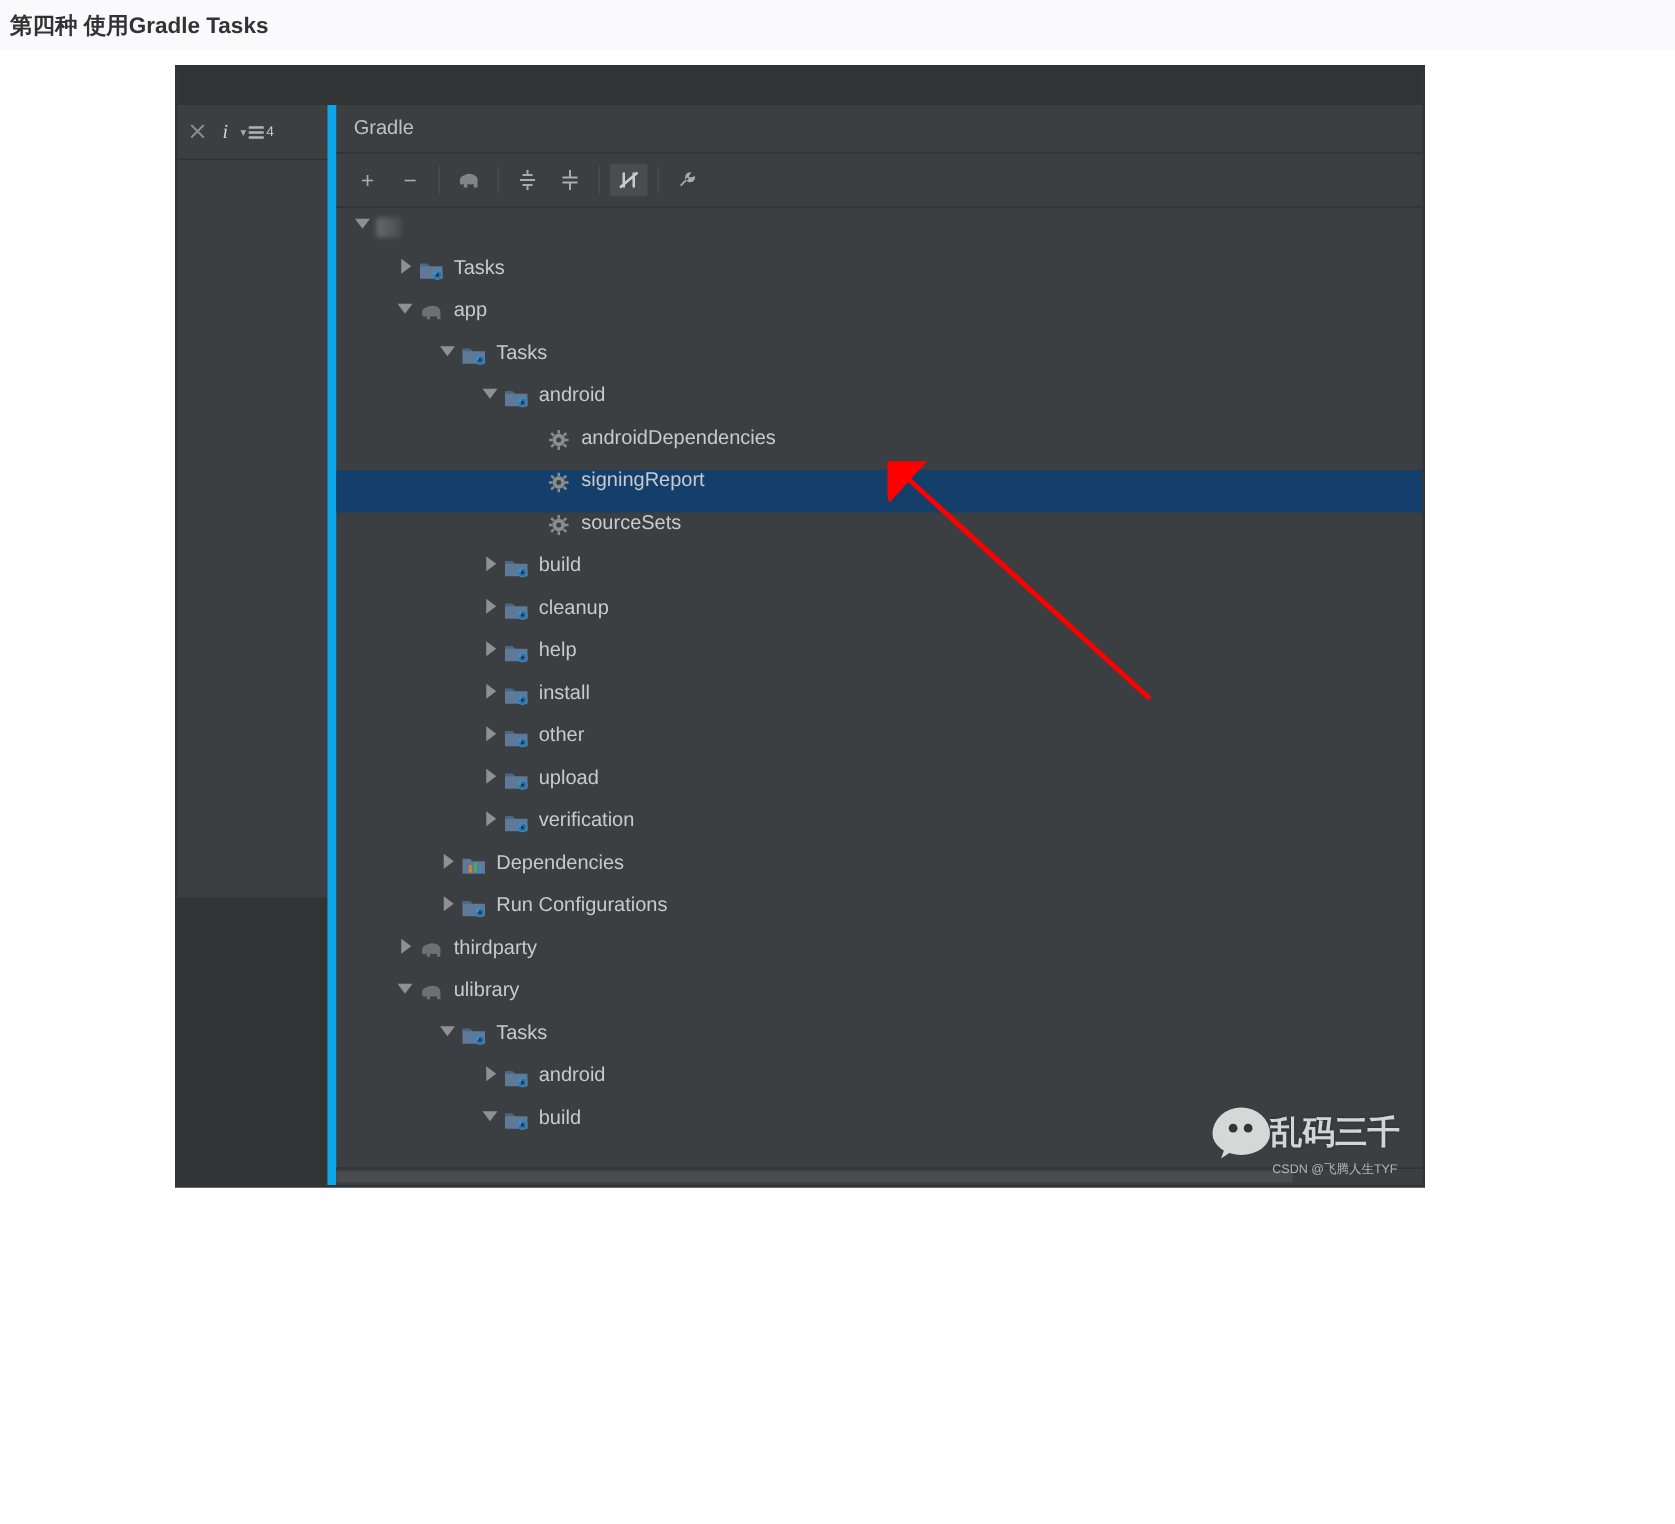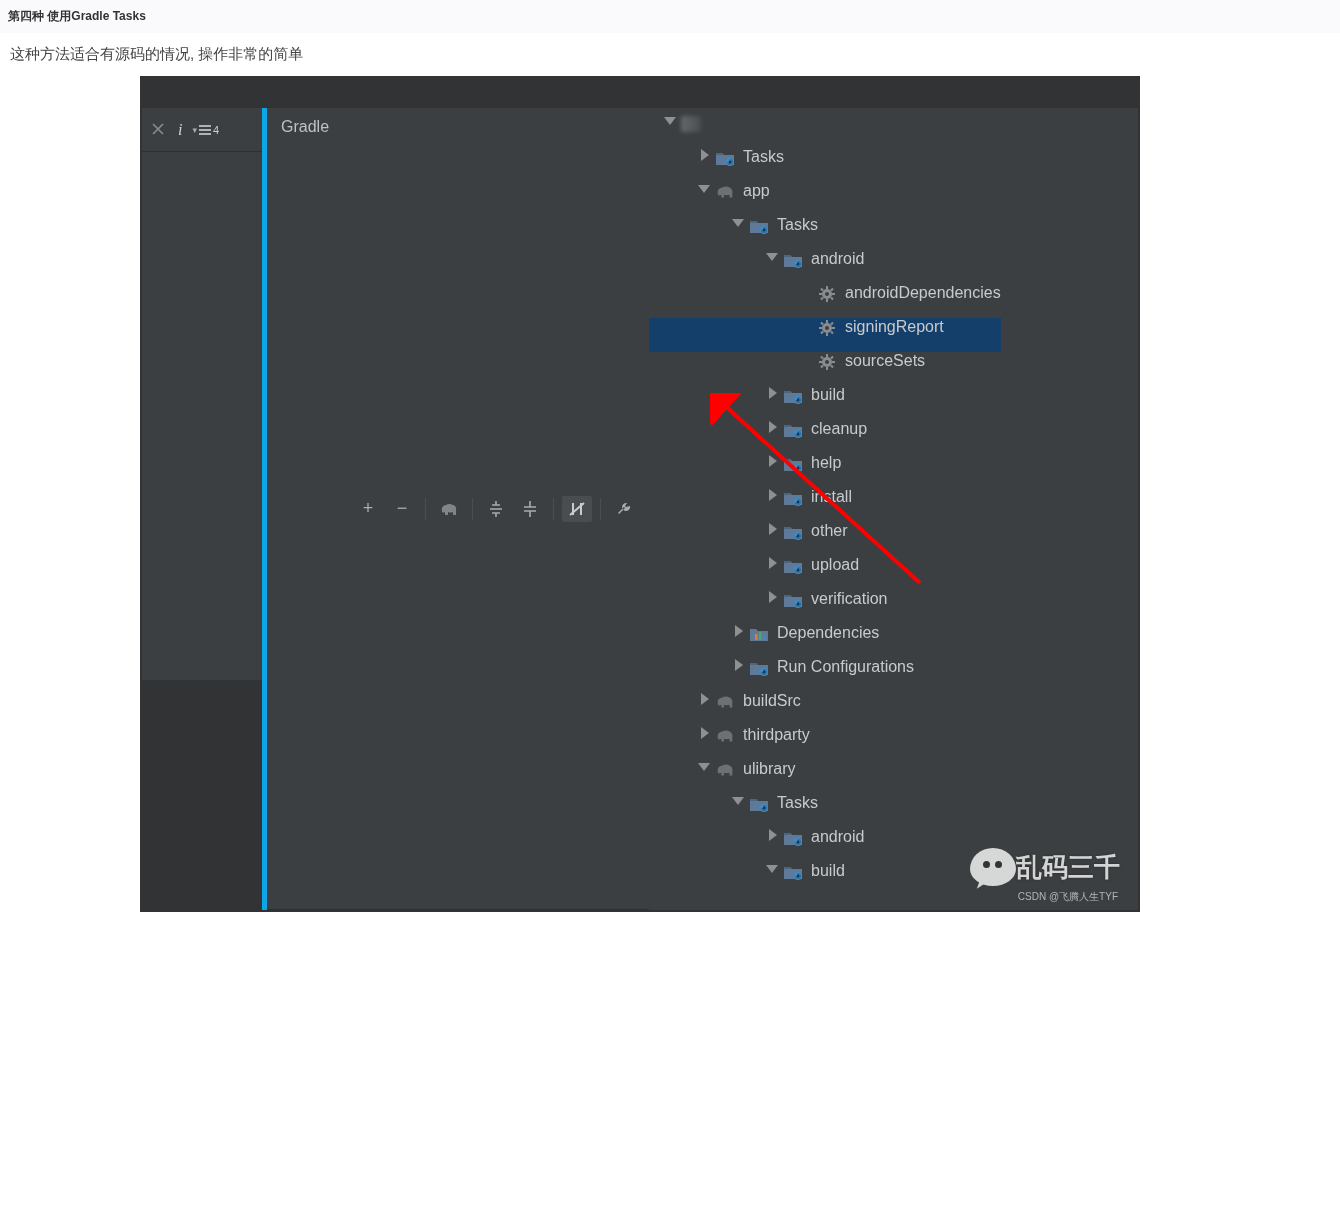--- a/index.html
+++ b/index.html
@@ -5,21 +5,21 @@
   * { box-sizing: border-box; margin: 0; padding: 0; }
   body {
     font-family: "Microsoft YaHei", "PingFang SC", Arial, sans-serif;
     font-size: 14px;
     color: #333;
     background: #fff;
     width: 1340px;
   }
   .page { padding: 0 0 20px 0; }
   .section-title {
-    font-size: 12px;
+    font-size: 18px;
     font-weight: bold;
     color: #333;
     background: #faf9fb;
     padding: 8px 8px;
     margin-bottom: 12px;
   }
   .section-desc {
     font-size: 15px;
     color: #444;
     padding: 0 10px 12px 10px;
@@ -79,22 +79,22 @@
   .left-dark-block {
     margin-top: auto;
     height: 230px;
     background: #313335;
   }
 
   .panel {
     flex: 1;
     background: #3c3f41;
     display: flex;
-    flex-direction: row;
-    border-left: 5px solid #0ea5e9;
+    flex-direction: column;
+    border-left: 7px solid #0ea5e9;
   }
   .panel-title {
     font-size: 16px;
     color: #bfc1c3;
     padding: 10px 14px;
     border-bottom: 1px solid #2f2f30;
   }
   .toolbar {
     display: flex;
     align-items: center;
@@ -226,21 +226,20 @@
     width: 88%;
     background: #4a4c4e;
     border-radius: 2px;
   }
 </style>
 </head>
 <body>
 
 <div class="page">
   <div class="section-title">第四种  使用Gradle Tasks</div>
-  <div class="section-desc">这种方法适合有源码的情况, 操作非常的简单</div>
 
   <div class="ide-frame">
     <div class="ide-topbar"></div>
     <div class="ide-body">
       <div class="left-rail">
         <div class="left-rail-controls">
           <span class="rail-x">
             <svg width="12" height="12" viewBox="0 0 12 12">
                 <path d="M1 1 L11 11 M11 1 L1 11" stroke="#8a8c8e" stroke-width="1.6"></path>
               </svg>
@@ -543,30 +542,20 @@
               <span>Run Configurations</span>
             </div>
             <div class="row">
               <span class="ind" style="width: 34px;"></span>
               <span class="arrow r"></span>
               <span class="ico">
                 <svg width="22" height="16" viewBox="0 0 22 16">
                   <path d="M3 10 Q2 4 8 3 Q12 1 16 3 Q20 5 19 10 L19 14 L16 14 L16 11 Q13 12 10 11 L10 14 L7 14 L7 11 Q3 13 3 10 Z" fill="#6e7072"></path>
                 </svg>
               </span>
-              <span>buildSrc</span>
-            </div>
-            <div class="row">
-              <span class="ind" style="width: 34px;"></span>
-              <span class="arrow r"></span>
-              <span class="ico">
-                <svg width="22" height="16" viewBox="0 0 22 16">
-                  <path d="M3 10 Q2 4 8 3 Q12 1 16 3 Q20 5 19 10 L19 14 L16 14 L16 11 Q13 12 10 11 L10 14 L7 14 L7 11 Q3 13 3 10 Z" fill="#6e7072"></path>
-                </svg>
-              </span>
               <span>thirdparty</span>
             </div>
             <div class="row">
               <span class="ind" style="width: 34px;"></span>
               <span class="arrow d"></span>
               <span class="ico">
                 <svg width="22" height="16" viewBox="0 0 22 16">
                   <path d="M3 10 Q2 4 8 3 Q12 1 16 3 Q20 5 19 10 L19 14 L16 14 L16 11 Q13 12 10 11 L10 14 L7 14 L7 11 Q3 13 3 10 Z" fill="#6e7072"></path>
                 </svg>
               </span>

